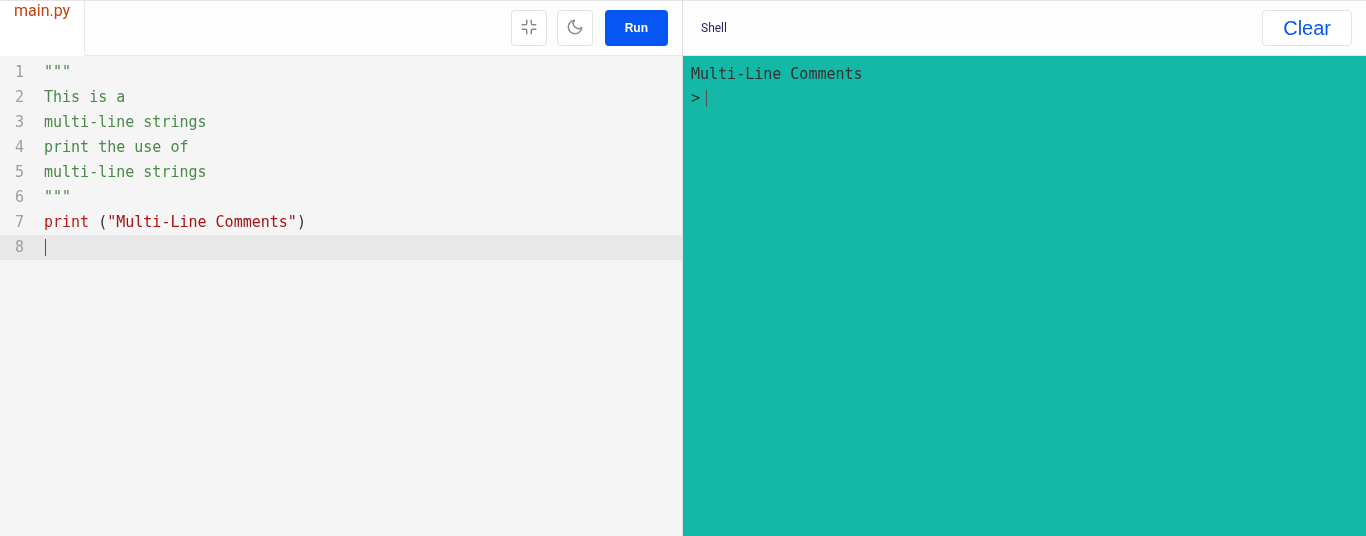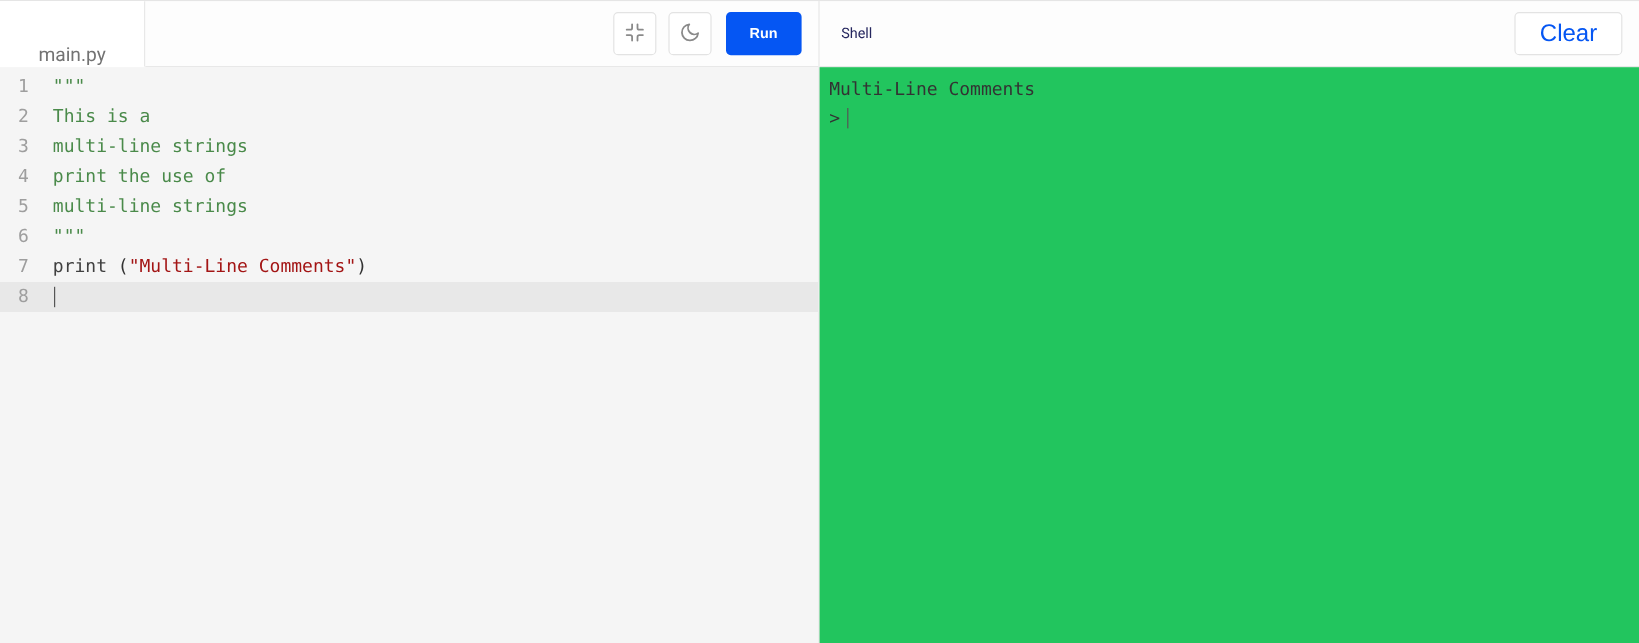--- a/index.html
+++ b/index.html
@@ -31,29 +31,29 @@
     .toolbar {
       display: flex;
       align-items: center;
       height: 55px;
       background: #fdfdfd;
       border-bottom: 1px solid #e8e8e8;
       padding-right: 14px;
     }
     .tab {
       display: flex;
-      align-items: flex-end;
+      align-items: flex-start;
       justify-content: center;
       height: 55px;
-      padding: 0 32px;
+      padding: 0 14px;
       background: #fff;
       border-right: 1px solid #e8e8e8;
       border-bottom: 1px solid #fff;
       margin-bottom: -1px;
-      color: #737373;
+      color: #c2410c;
       font-size: 16px;
     }
     .toolbar-spacer { flex: 1; }
     .icon-btn {
       width: 36px;
       height: 36px;
       display: flex;
       align-items: center;
       justify-content: center;
       border: 1px solid #e3e3e3;
@@ -114,34 +114,34 @@
       color: #9e9e9e;
       user-select: none;
       flex-shrink: 0;
     }
     .code {
       white-space: pre;
       flex: 1;
       padding-left: 6px;
     }
     .tok-comment { color: #4a8a4a; }
-    .tok-keyword { color: #404040; }
+    .tok-keyword { color: #b91c1c; }
     .tok-paren { color: #333; }
     .tok-string { color: #a31515; }
     .cursor {
       display: inline-block;
       width: 1px;
       height: 17px;
       background: #555;
       vertical-align: middle;
       margin-left: 1px;
     }
     .shell-body {
       flex: 1;
-      background: #22c55e;
+      background: #14b8a6;
       font-family: "Menlo", "Consolas", "DejaVu Sans Mono", monospace;
       font-size: 15px;
       line-height: 24px;
       padding: 6px 8px;
       color: #333;
     }
     .shell-line { white-space: pre; }
     .shell-prompt {
       display: flex;
       align-items: center;

